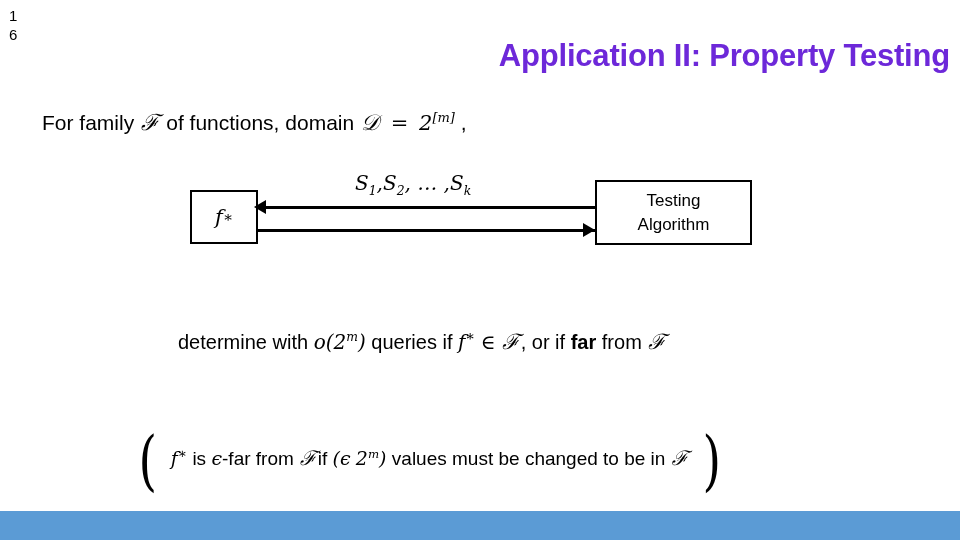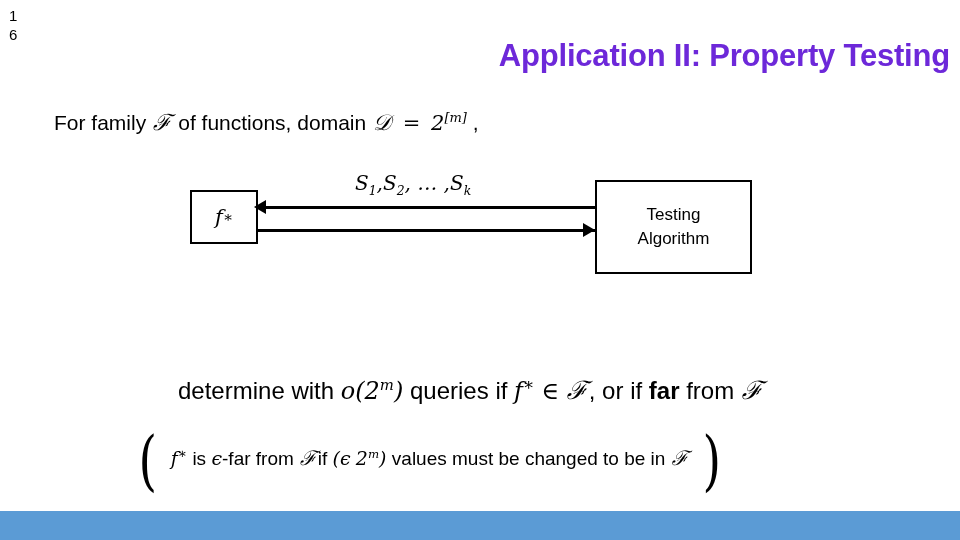--- a/index.html
+++ b/index.html
@@ -90,21 +90,20 @@
   }
   .bold { font-weight: 700; }
   .eq { padding: 0 5px; }
 
   
   #line-family {
     left: 42px;
     top: 103px;
     font-size: 21px;
     line-height: 30px;
-    margin-left: 12px;
   }
 
   
   .box {
     position: absolute;
     border: 2px solid #000000;
     background: #ffffff;
     box-sizing: border-box;
     display: flex;
     align-items: center;
@@ -115,21 +114,21 @@
     left: 190px;
     top: 190px;
     width: 68px;
     height: 54px;
     font-size: 21px;
   }
   #box-testing {
     left: 595px;
     top: 180px;
     width: 157px;
-    height: 94px;
+    height: 65px;
     font-size: 17px;
     line-height: 24px;
     flex-direction: column;
     font-family: "Liberation Sans", sans-serif;
   }
 
   
   .hline {
     position: absolute;
     height: 0;
@@ -177,23 +176,22 @@
     left: 285px;
     top: 248px;
     font-size: 20px;
     line-height: 26px;
   }
 
   
   #line-determine {
     left: 178px;
     top: 321px;
-    font-size: 24px;
+    font-size: 20px;
     line-height: 30px;
-    margin-top: 48px;
   }
 
   
   #line-bracket {
     left: 135px;
     top: 395px;
     font-size: 19px;
     line-height: 28px;
   }
   .bigparen {

